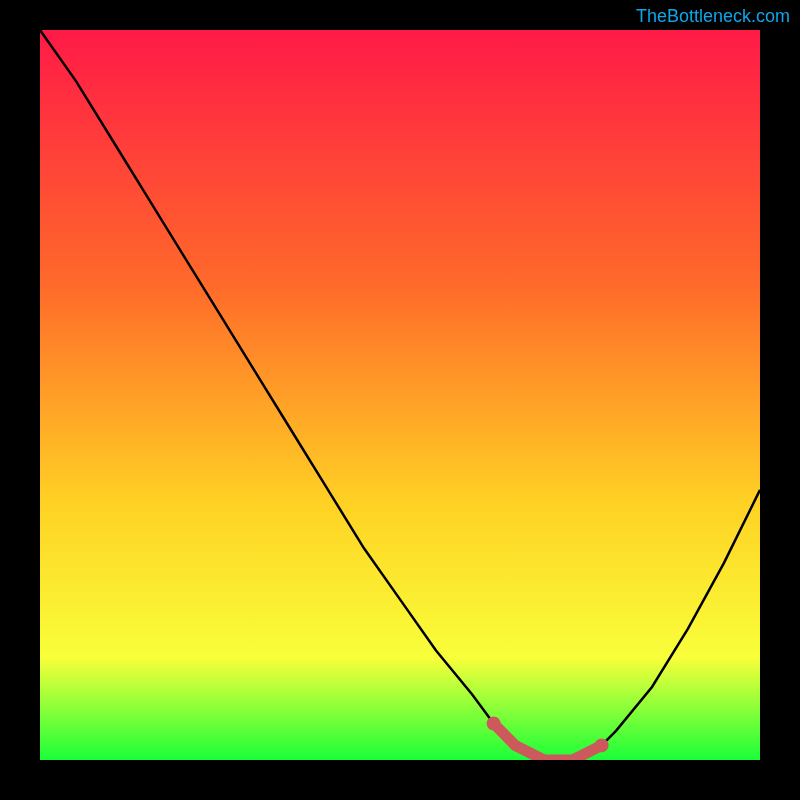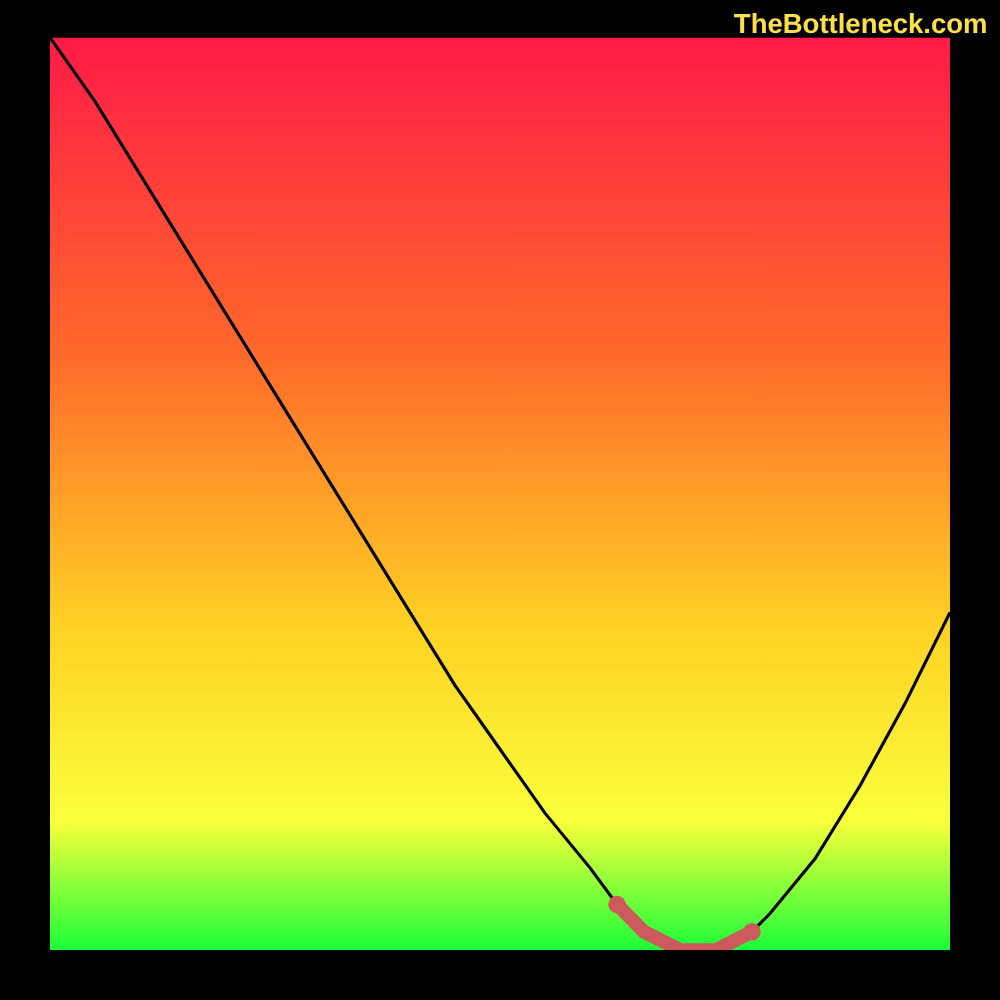--- a/index.html
+++ b/index.html
@@ -14,23 +14,23 @@
   .frame {
     position: relative;
     width: 800px;
     height: 800px;
     background: #000;
   }
   .watermark {
     position: absolute;
     top: 6px;
     right: 10px;
-    color: #fde047;
-    font-size: 22px;
-    font-weight: 700;
+    color: #0ea5e9;
+    font-size: 18px;
+    font-weight: 400;
     z-index: 10;
     user-select: none;
   }
   .plot {
     position: absolute;
     left: 40px;
     top: 30px;
     width: 720px;
     height: 730px;
   }

